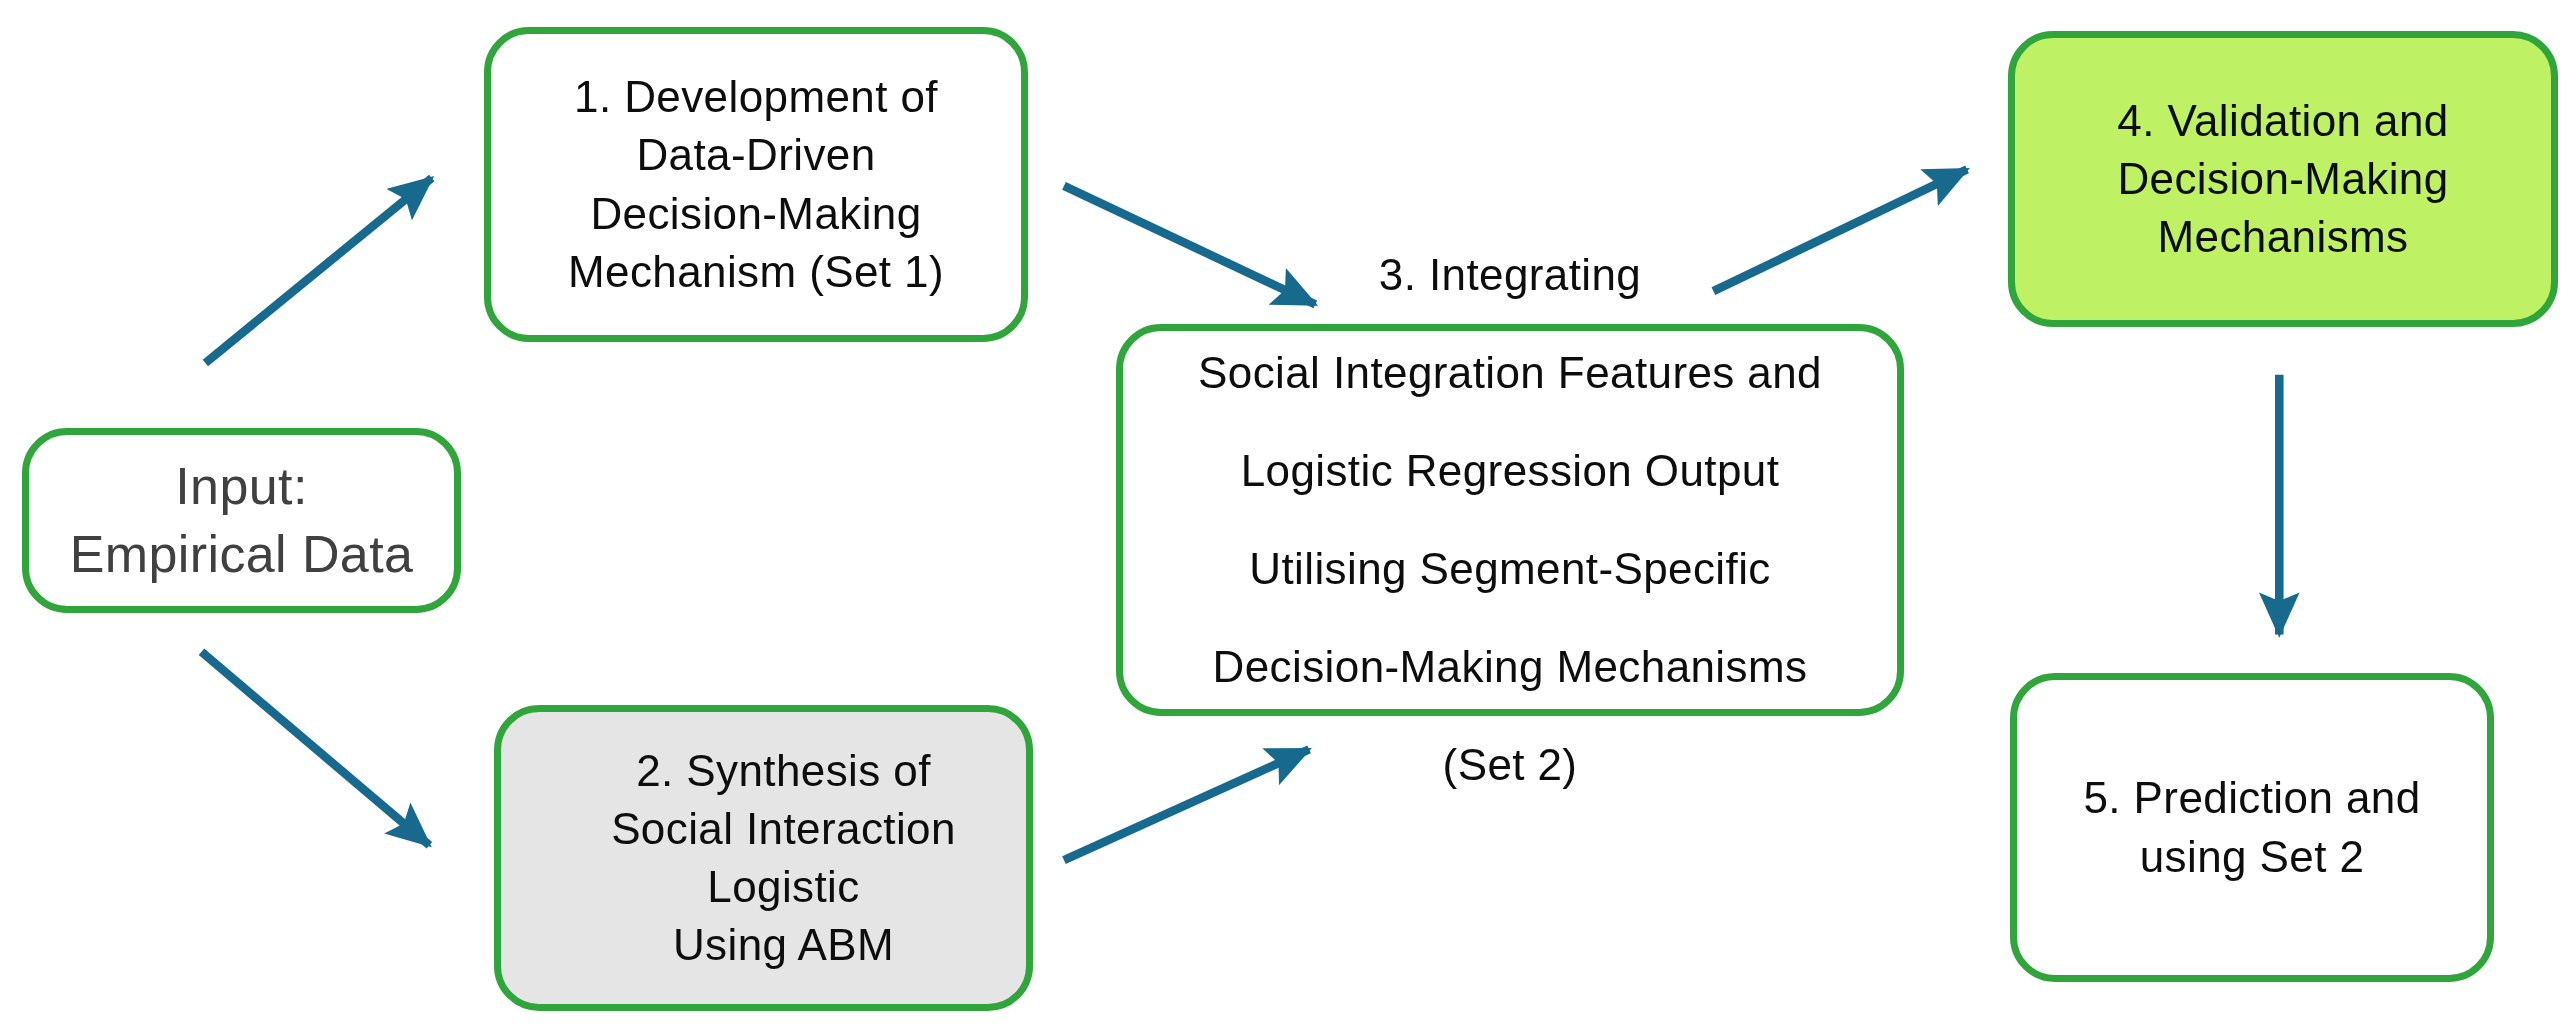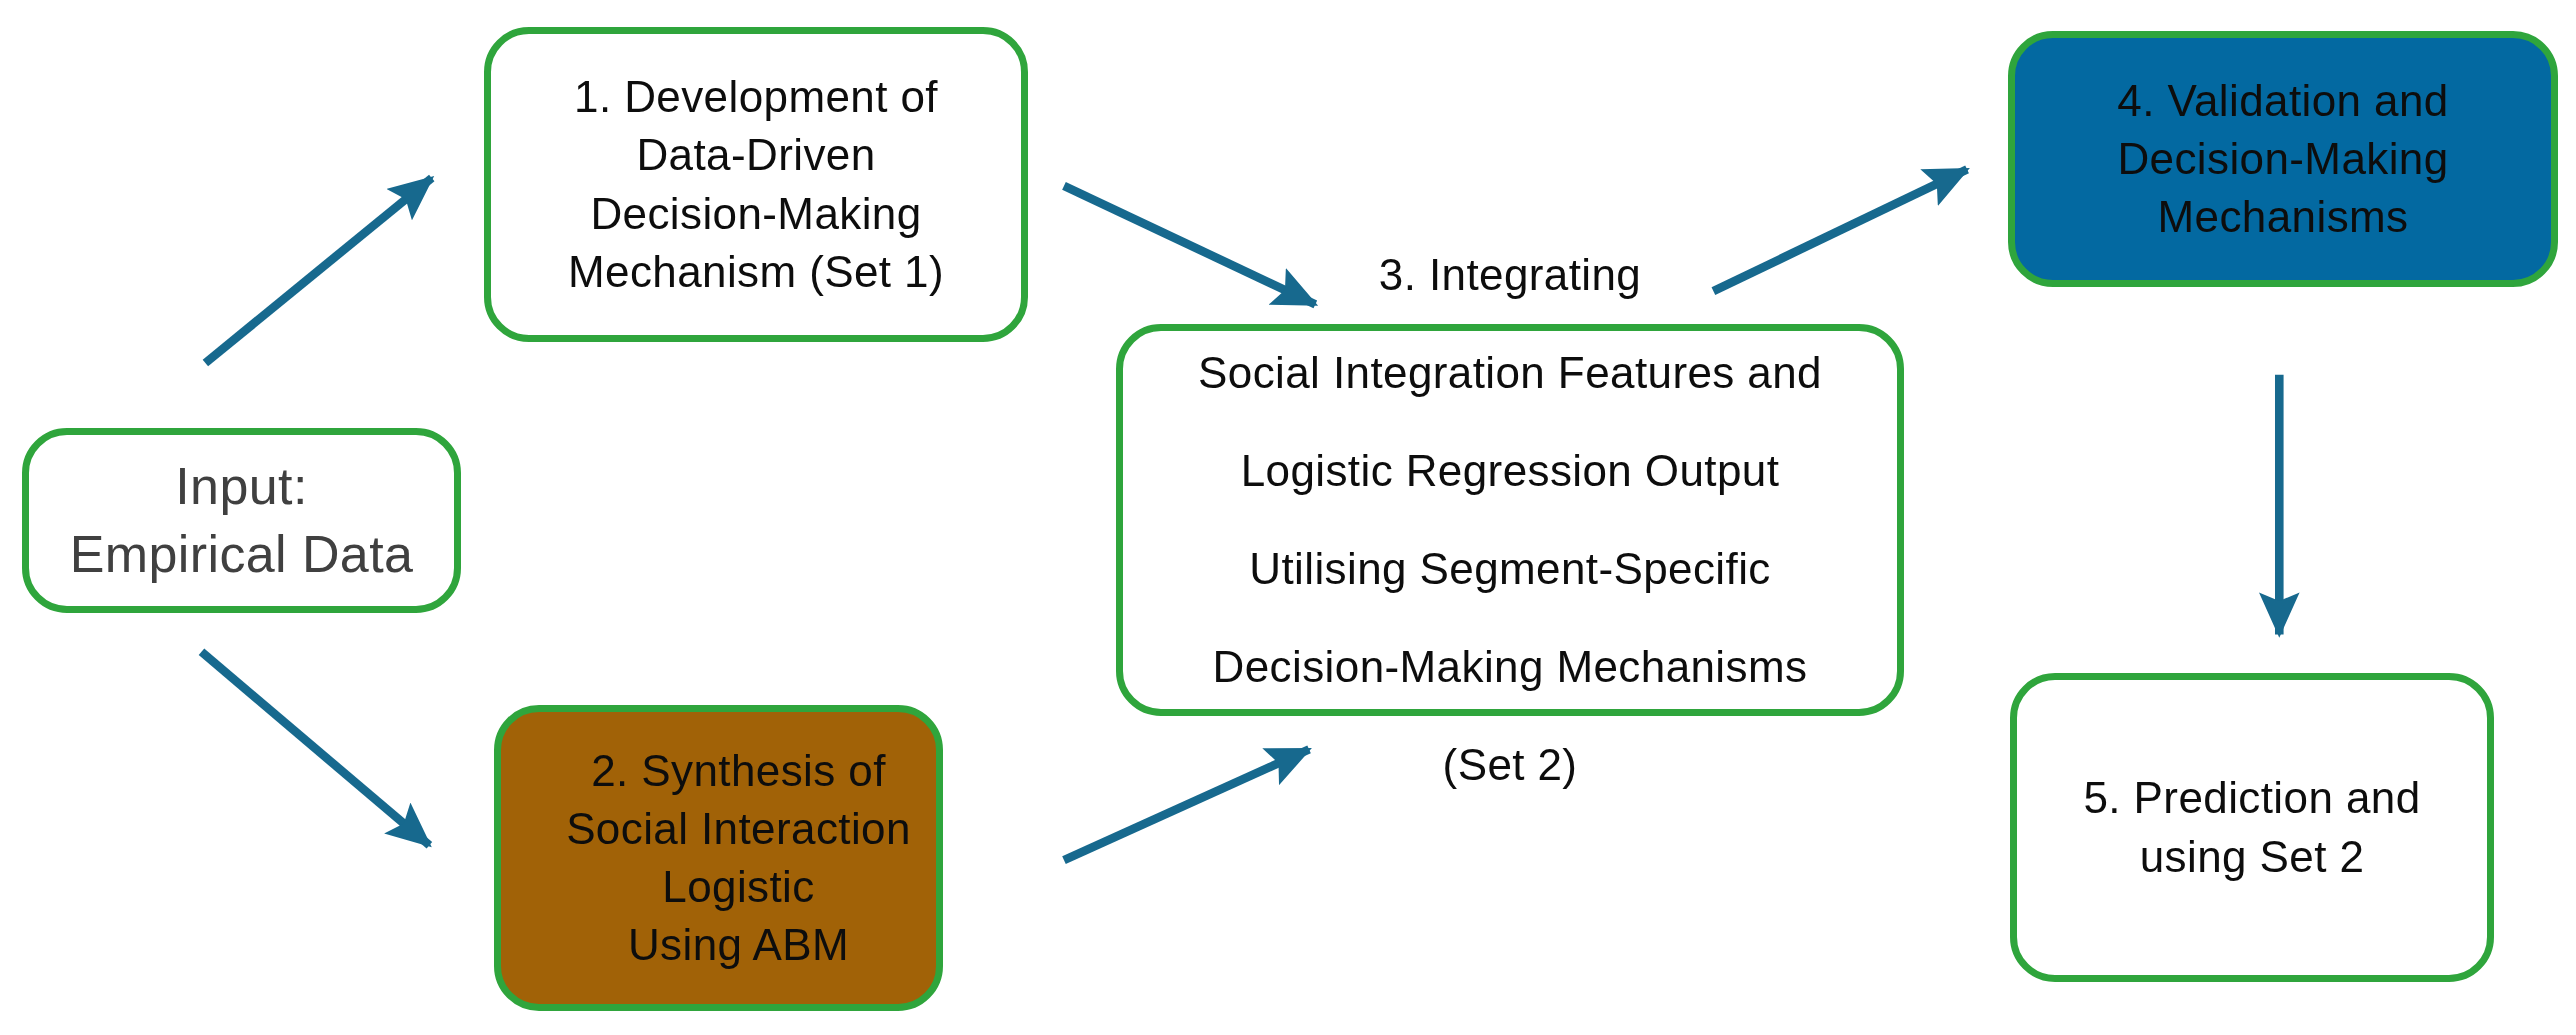--- a/index.html
+++ b/index.html
@@ -69,35 +69,35 @@
       <div class="node" data-name="node-input" style="left: 22px; top: 428px; width: 439px; height: 185px; border-color: rgb(47, 165, 60); background: rgb(255, 255, 255); color: #404040;">
         <span class="node-line" data-name="node-label-line">Input:</span>
         <span class="node-line" data-name="node-label-line">Empirical Data</span>
       </div>
       <div class="node" data-name="node-step1" style="left: 484px; top: 27px; width: 544px; height: 315px; border-color: rgb(47, 165, 60); background: rgb(255, 255, 255); color: rgb(13, 13, 13);">
         <span class="node-line" data-name="node-label-line">1. Development of</span>
         <span class="node-line" data-name="node-label-line">Data-Driven</span>
         <span class="node-line" data-name="node-label-line">Decision-Making</span>
         <span class="node-line" data-name="node-label-line">Mechanism (Set 1)</span>
       </div>
-      <div class="node" data-name="node-step2" style="left: 494px; top: 705px; width: 449px; height: 306px; border-color: rgb(47, 165, 60); background: #a16207; color: rgb(13, 13, 13); padding-left: 40px;">
+      <div class="node" data-name="node-step2" style="left: 494px; top: 705px; width: 539px; height: 306px; border-color: rgb(47, 165, 60); background: #e5e5e5; color: rgb(13, 13, 13); padding-left: 40px;">
         <span class="node-line" data-name="node-label-line">2. Synthesis of</span>
         <span class="node-line" data-name="node-label-line">Social Interaction</span>
         <span class="node-line" data-name="node-label-line">Logistic</span>
         <span class="node-line" data-name="node-label-line">Using ABM</span>
       </div>
       <div class="node" data-name="node-step3" style="left: 1116px; top: 324px; width: 788px; height: 392px; border-color: rgb(47, 165, 60); background: rgb(255, 255, 255); color: rgb(13, 13, 13); gap: 40px;">
         <span class="node-line" data-name="node-label-line">3. Integrating</span>
         <span class="node-line" data-name="node-label-line">Social Integration Features and</span>
         <span class="node-line" data-name="node-label-line">Logistic Regression Output</span>
         <span class="node-line" data-name="node-label-line">Utilising Segment-Specific</span>
         <span class="node-line" data-name="node-label-line">Decision-Making Mechanisms</span>
         <span class="node-line" data-name="node-label-line">(Set 2)</span>
       </div>
-      <div class="node" data-name="node-step4" style="left: 2008px; top: 31px; width: 550px; height: 256px; border-color: rgb(47, 165, 60); background: #0369a1; color: rgb(13, 13, 13);">
+      <div class="node" data-name="node-step4" style="left: 2008px; top: 31px; width: 550px; height: 296px; border-color: rgb(47, 165, 60); background: #bef264; color: rgb(13, 13, 13);">
         <span class="node-line" data-name="node-label-line">4. Validation and</span>
         <span class="node-line" data-name="node-label-line">Decision-Making</span>
         <span class="node-line" data-name="node-label-line">Mechanisms</span>
       </div>
       <div class="node" data-name="node-step5" style="left: 2010px; top: 673px; width: 484px; height: 309px; border-color: rgb(47, 165, 60); background: rgb(255, 255, 255); color: rgb(13, 13, 13);">
         <span class="node-line" data-name="node-label-line">5. Prediction and</span>
         <span class="node-line" data-name="node-label-line">using Set 2</span>
       </div>
     </div>
 </div>

